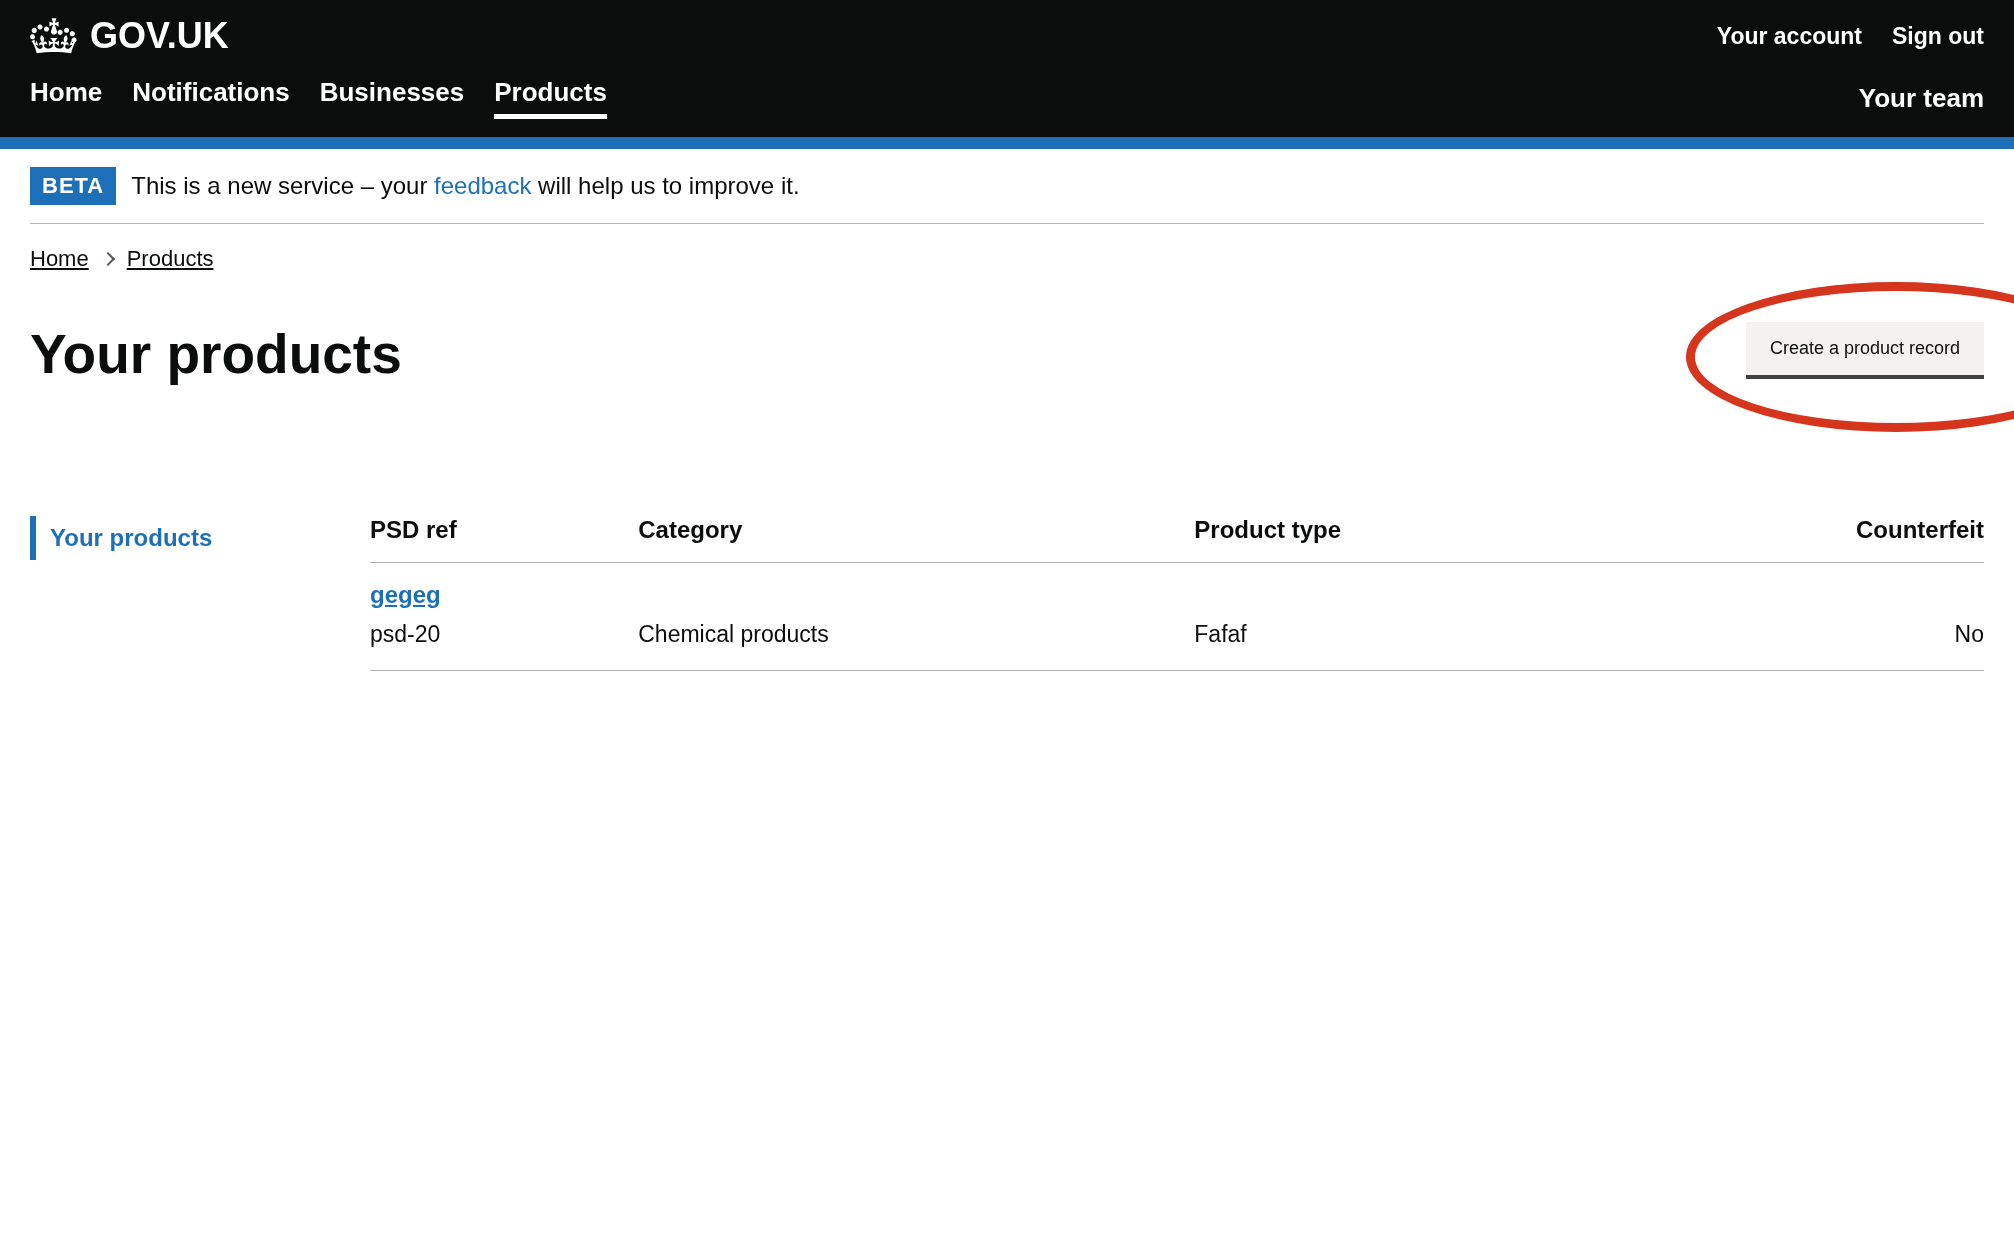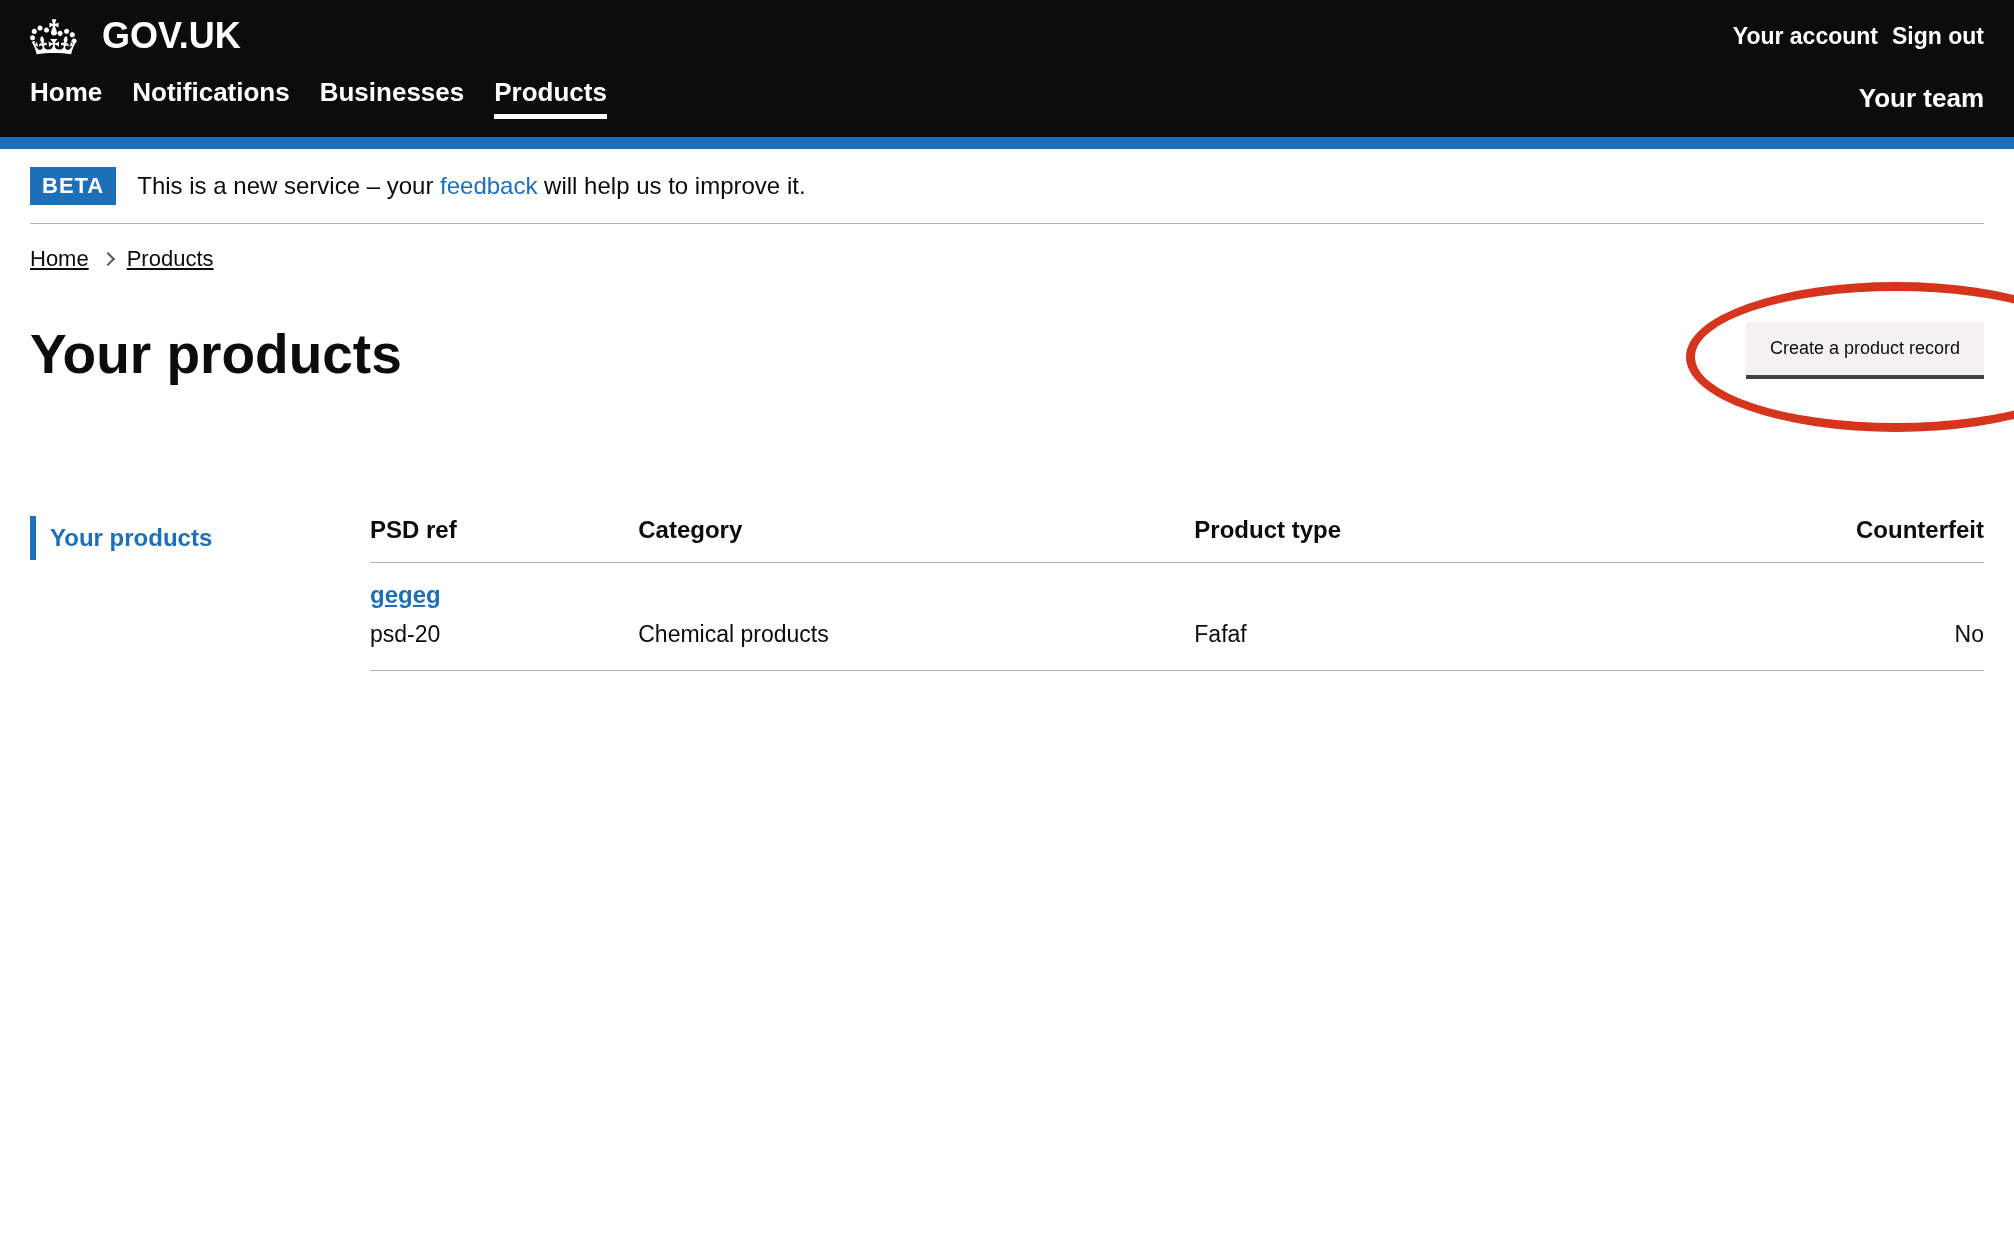--- a/index.html
+++ b/index.html
@@ -2,39 +2,39 @@
 <html><head>
 <meta charset="utf-8">
 <style>
   * { box-sizing: border-box; margin: 0; padding: 0; }
   body { font-family: Arial, Helvetica, sans-serif; font-size: 16px; color: #0b0c0c; }
   
   
   .header { background: #0b0c0c; color: #fff; }
   .header-top { display: flex; justify-content: space-between; align-items: center; padding: 15px 30px 10px 30px; }
   .header-logo { display: flex; align-items: center; gap: 20px; }
-  .crown-logo { display: flex; align-items: flex-end; gap: 24px; text-decoration: none; color: #fff; }
+  .crown-logo { display: flex; align-items: center; gap: 12px; text-decoration: none; color: #fff; }
   .crown-icon { width: 48px; height: 40px; }
   .govuk-text { font-weight: 700; font-size: 36px; letter-spacing: 0px; }
   .service-name { font-size: 32px; font-weight: 400; color: #fff; }
-  .header-account { display: flex; gap: 14px; justify-content: center; }
+  .header-account { display: flex; gap: 30px; justify-content: center; }
   .header-account a { color: #fff; text-decoration: none; font-weight: 700; font-size: 23px; cursor: pointer; }
   
   .header-nav { display: flex; justify-content: space-between; align-items: center; padding: 10px 30px 18px 30px; }
   .nav-left { display: flex; gap: 30px; }
   .nav-left a { color: #fff; text-decoration: none; font-weight: 700; font-size: 26px; cursor: pointer; }
   .nav-left a.active { border-bottom: 5px solid #fff; padding-bottom: 6px; }
   .nav-right a { color: #fff; text-decoration: none; font-weight: 700; font-size: 26px; cursor: pointer; }
   
   .blue-bar { height: 12px; background: #1d70b8; }
   
   
   .content { padding: 0 30px; }
   
-  .phase-banner { display: flex; align-items: center; gap: 21px; padding: 18px 0; border-bottom: 1px solid #b1b4b6; }
+  .phase-banner { display: flex; align-items: center; gap: 15px; padding: 18px 0; border-bottom: 1px solid #b1b4b6; }
   .beta-tag { background: #1d70b8; color: #fff; font-weight: 700; padding: 6px 12px; font-size: 22px; letter-spacing: 1px; }
   .phase-text { font-size: 24px; }
   .phase-text a { color: #1d70b8; }
   
   .breadcrumbs { display: flex; align-items: center; gap: 14px; padding: 22px 0 30px 0; font-size: 22px; }
   .breadcrumbs a { color: #0b0c0c; text-decoration: underline; cursor: pointer; }
   .chevron { width: 10px; height: 10px; border-right: 2px solid #505a5f; border-top: 2px solid #505a5f; transform: rotate(45deg); }
   
   .page-head { display: flex; justify-content: space-between; align-items: flex-start; margin-top: 20px; position: relative; }
   .page-title-block { max-width: 900px; }

